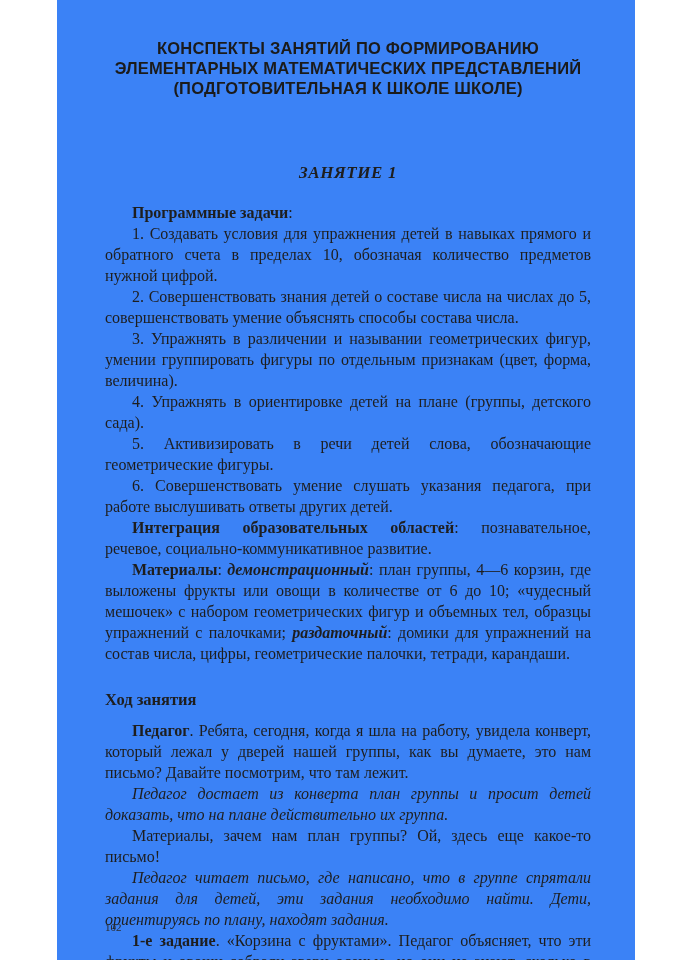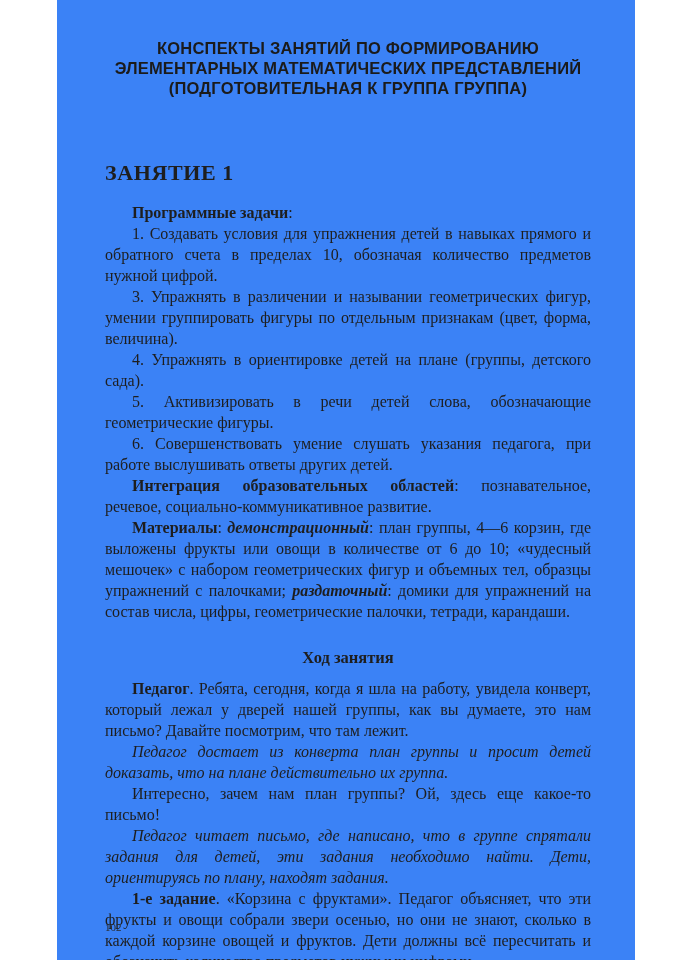--- a/index.html
+++ b/index.html
@@ -25,31 +25,31 @@
     font-family: "Liberation Sans", sans-serif;
     font-weight: bold;
     font-size: 16.5px;
     line-height: 20px;
     text-align: center;
     color: #1b1b1b;
     letter-spacing: 0.2px;
   }
   .lesson-heading {
     font-family: "Liberation Serif", serif;
-    font-size: 22px;
+    font-size: 17px;
     font-weight: bold;
-    text-align: left;
+    text-align: center;
     letter-spacing: 0.6px;
     margin: 64px 0 19px 0;
+    font-style: italic;
   }
   .flow-heading {
     font-family: "Liberation Serif", serif;
     font-size: 16.5px;
     font-weight: bold;
-    text-align: center;
     margin: 25px 0 10px 0;
   }
   .para {
     margin: 0;
     text-align: justify;
     text-indent: 27px;
     font-family: Liberation Serif, serif;
   }
   .italic { font-style: italic; }
   .bi { font-weight: bold; font-style: italic; }
@@ -78,42 +78,43 @@
   }
 </style>
 </head>
 <body>
 
 <div class="page">
 
   <header class="doc-title">
     <div>КОНСПЕКТЫ ЗАНЯТИЙ ПО ФОРМИРОВАНИЮ</div>
     <div>ЭЛЕМЕНТАРНЫХ МАТЕМАТИЧЕСКИХ ПРЕДСТАВЛЕНИЙ</div>
-    <div>(ПОДГОТОВИТЕЛЬНАЯ К ГРУППА ГРУППА)</div>
+    <div>(ПОДГОТОВИТЕЛЬНАЯ К ШКОЛЕ ШКОЛЕ)</div>
   </header>
 
   <div class="lesson-heading">ЗАНЯТИЕ 1</div>
 
   <section>
     <p class="para"><b>Программные задачи</b><span>:</span></p>
     <p class="para">1. Создавать условия для упражнения детей в навыках прямого и обратного счета в пределах 10, обозначая количество предметов нужной цифрой.</p>
+    <p class="para">2. Совершенствовать знания детей о составе числа на числах до 5, совершенствовать умение объяснять способы состава числа.</p>
     <p class="para">3. Упражнять в различении и назывании геометрических фигур, умении группировать фигуры по отдельным признакам (цвет, форма, величина).</p>
     <p class="para">4. Упражнять в ориентировке детей на плане (группы, детского сада).</p>
     <p class="para">5. Активизировать в речи детей слова, обозначающие геометрические фигуры.</p>
     <p class="para">6. Совершенствовать умение слушать указания педагога, при работе выслушивать ответы других детей.</p>
     <p class="para"><b>Интеграция образовательных областей</b><span>: познавательное, речевое, социально-коммуникативное развитие.</span></p>
     <p class="para"><b>Материалы</b><span>: </span><span class="bi">демонстрационный</span><span>: план группы, 4—6 корзин, где выложены фрукты или овощи в количестве от 6 до 10; «чудесный мешочек» с набором геометрических фигур и объемных тел, образцы упражнений с палочками; </span><span class="bi">раздаточный</span><span>: домики для упражнений на состав числа, цифры, геометрические палочки, тетради, карандаши.</span></p>
   </section>
 
   <div class="flow-heading">Ход занятия</div>
 
   <section>
     <p class="para"><b>Педагог</b><span>. Ребята, сегодня, когда я шла на работу, увидела конверт, который лежал у дверей нашей группы, как вы думаете, это нам письмо? Давайте посмотрим, что там лежит.</span></p>
     <p class="para italic">Педагог достает из конверта план группы и просит детей доказать, что на плане действительно их группа.</p>
-    <p class="para">Интересно, зачем нам план группы? Ой, здесь еще какое-то письмо!</p>
+    <p class="para">Материалы, зачем нам план группы? Ой, здесь еще какое-то письмо!</p>
     <p class="para italic">Педагог читает письмо, где написано, что в группе спрятали задания для детей, эти задания необходимо найти. Дети, ориентируясь по плану, находят задания.</p>
     <p class="para"><b>1-е задание</b><span>. «Корзина с фруктами». Педагог объясняет, что эти фрукты и овощи собрали звери осенью, но они не знают, сколько в каждой корзине овощей и фруктов. Дети должны всё пересчитать и обозначить количество предметов нужными цифрами.</span></p>
   </section>
 
 
   <div class="page-number">102</div>
 
 </div>
 
 </body></html>

